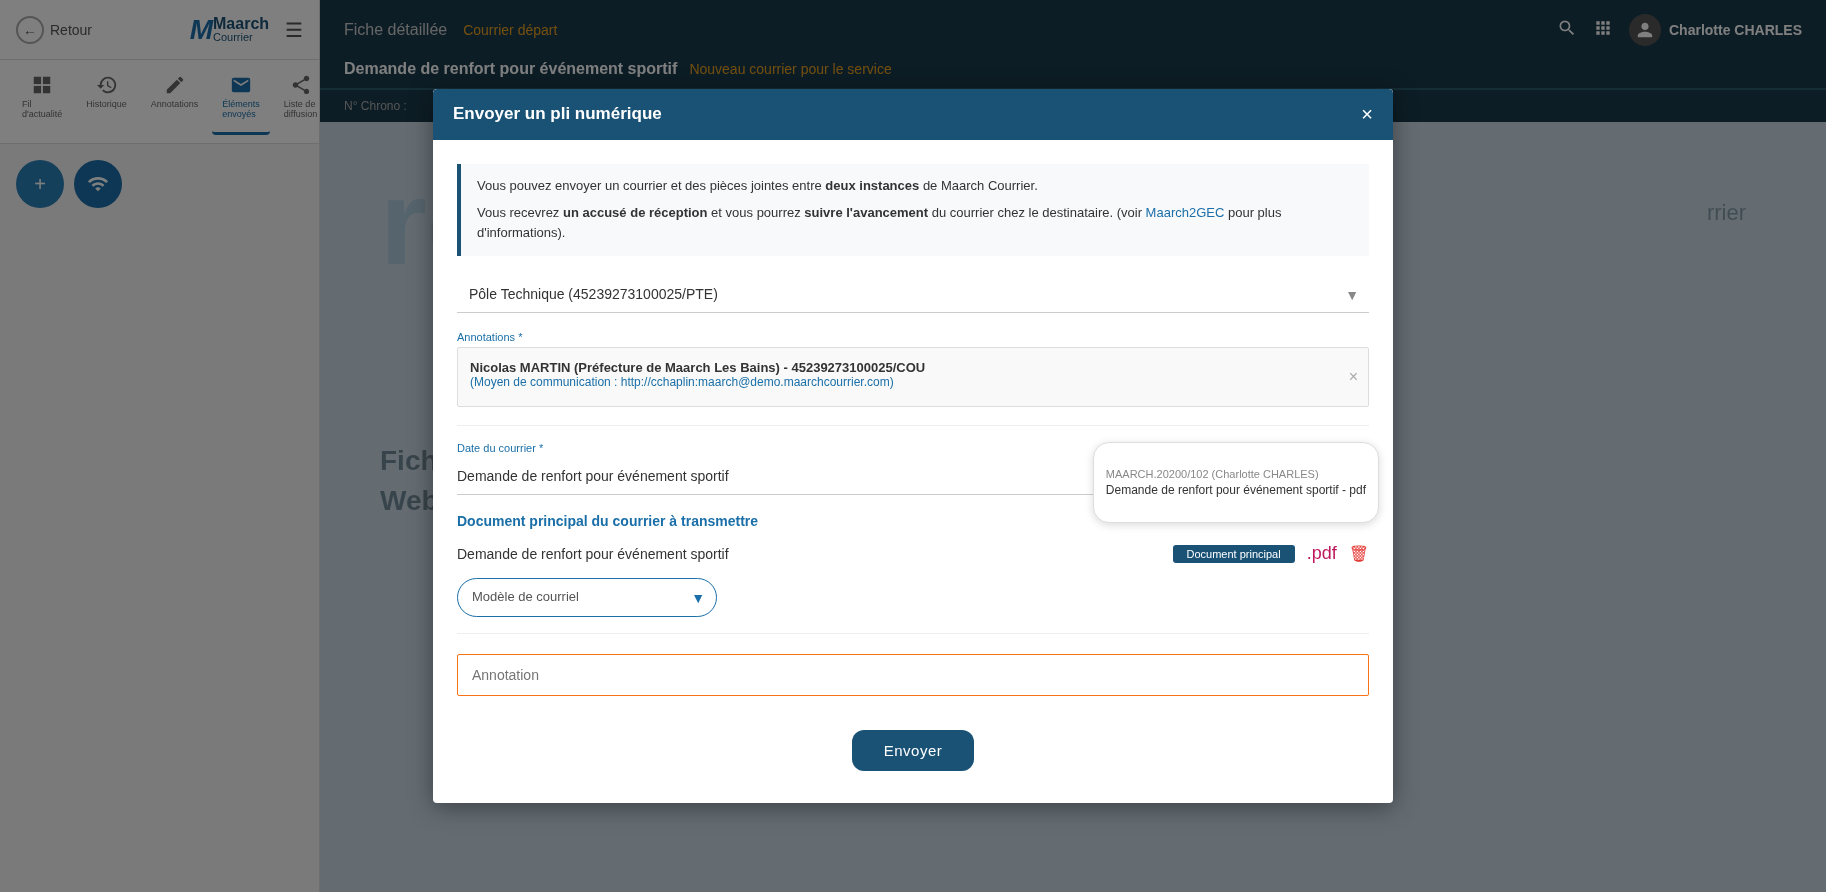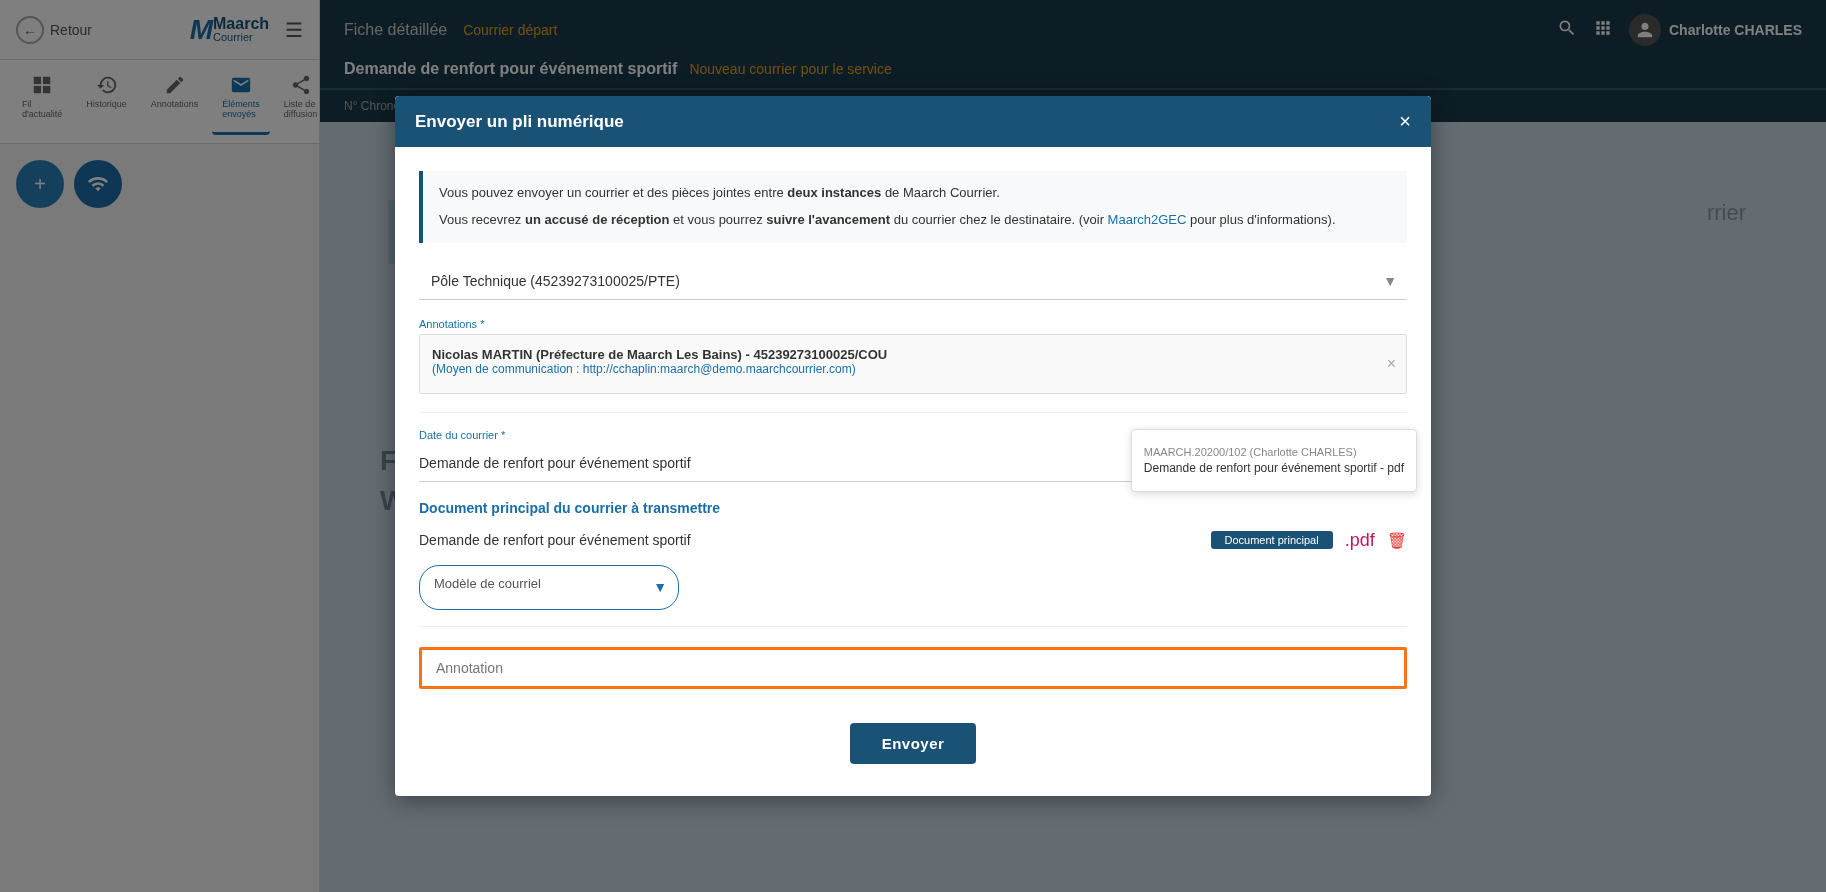--- a/index.html
+++ b/index.html
@@ -97,21 +97,21 @@
     .bg-big { font-size: 80px; font-weight: 700; opacity: 0.3; }
     .archiveco { color: #e8a020; font-size: 18px; opacity: 0.6; }
 
     
     .modal-backdrop {
       position: absolute; top: 0; left: 0; width: 100%; height: 100%;
       background: rgba(0,0,0,0.5); z-index: 200;
       display: flex; align-items: center; justify-content: center;
     }
     .modal {
-      background: white; border-radius: 4px; width: 1036px; max-height: 780px;
+      background: white; border-radius: 4px; width: 960px; max-height: 780px;
       overflow-y: auto; position: relative; box-shadow: 0 4px 24px rgba(0,0,0,0.4);
     }
     .modal-header {
       background: #1a5276; color: white; padding: 14px 20px;
       display: flex; align-items: center; justify-content: space-between;
       border-radius: 4px 4px 0 0;
     }
     .modal-title { font-size: 17px; font-weight: 600; }
     .modal-close {
       background: none; border: none; color: white; font-size: 20px; cursor: pointer;
@@ -164,22 +164,22 @@
     .objet-icons {
       position: absolute; right: 0; bottom: 8px; display: flex; gap: 6px;
     }
     .objet-icon { color: #888; font-size: 16px; cursor: pointer; }
     .objet-icon.orange { color: #e8a020; }
     .objet-icon.teal { color: #1a8a8a; }
 
     
     .tooltip-box {
       position: absolute; right: -100px; top: -50px;
-      background: #fff; border: 1px solid #ddd; border-radius: 4px;
-      padding: 16px 12px; font-size: 12px; color: #333; white-space: nowrap;
+      background: #fff; border: 1px solid #ddd; border-radius: 16px;
+      padding: 25px 12px; font-size: 12px; color: #333; white-space: nowrap;
       box-shadow: 0 2px 8px rgba(0,0,0,0.15); z-index: 300;
     }
     .tooltip-header { color: #888; font-size: 11px; margin-bottom: 3px; }
     .tooltip-filename { color: #333; }
 
     
     .doc-section-title {
       color: #1a6fa8; font-size: 14px; font-weight: 600; margin-bottom: 14px;
     }
     .doc-row {
@@ -190,44 +190,44 @@
       background: #1a5276; color: white; font-size: 11px; padding: 3px 14px; border-radius: 3px;
     }
     .doc-ext { color: #be185d; font-size: 18px; }
     .doc-delete { color: #e53935; font-size: 16px; cursor: pointer; background: none; border: none; }
 
     
     .modele-select-wrapper {
       position: relative; display: inline-block; min-width: 260px;
     }
     .modele-select {
-      padding: 10px 36px 18px 14px; border: 1px solid #1a6fa8; border-radius: 20px;
+      padding: 10px 36px 12px 14px; border: 1px solid #1a6fa8; border-radius: 20px;
       font-size: 13px; color: #555; appearance: none; background: white; cursor: pointer;
       outline: none; width: 260px;
     }
     .modele-arrow {
       position: absolute; right: 12px; top: 50%; transform: translateY(-50%);
       color: #1a6fa8; pointer-events: none; font-size: 14px;
     }
 
     
     .annotation-field {
-      width: 100%; border: 3px solid #f97316; border-radius: 2px; padding: 10px 14px;
+      width: 100%; border: 1px solid #f97316; border-radius: 2px; padding: 10px 14px;
       font-size: 14px; color: #1a6fa8; background: white; outline: none;
       min-height: 42px; cursor: text; margin-top: 4px;
     }
 
     
     .divider { border: none; border-top: 1px solid #eee; margin: 16px 0; }
 
     
     .modal-footer { display: flex; justify-content: center; padding: 16px 0 8px; }
     .envoyer-btn {
-      background: #1a5276; color: white; border: none; border-radius: 4px;
-      padding: 12px 32px; font-size: 15px; font-weight: 700; cursor: pointer;
+      background: #1a5276; color: white; border: none; border-radius: 12px;
+      padding: 12px 32px; font-size: 15px; font-weight: 400; cursor: pointer;
       letter-spacing: 0.5px;
     }
   </style>
 </head>
 <body>
 
 <div class="sidebar">
   <div class="sidebar-top">
     <button class="back-btn">
       <div class="back-icon">←</div>

